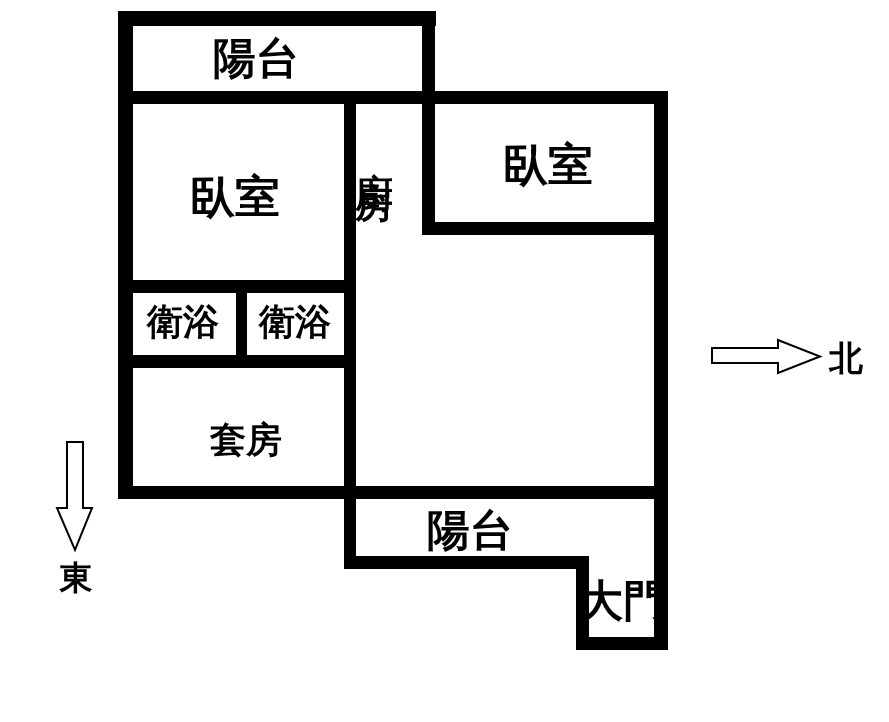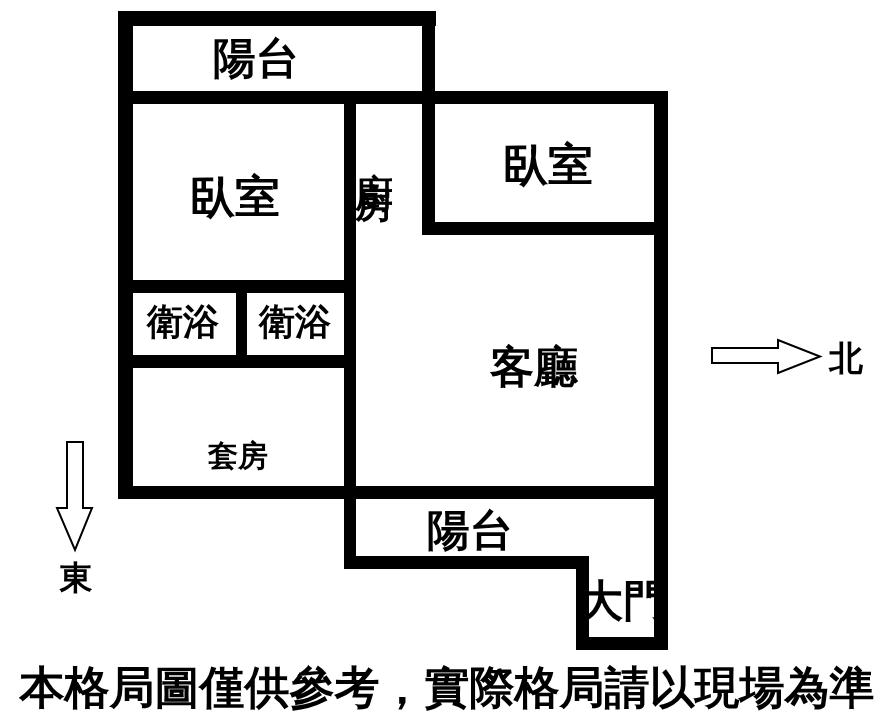--- a/index.html
+++ b/index.html
@@ -64,30 +64,28 @@
   <div class="wall" style="left:344px; top:556px; width:245px; height:13px;"></div>
   <div class="wall" style="left:576px; top:556px; width:13px;  height:94px;"></div>
   <div class="wall" style="left:576px; top:637px; width:92px;  height:13px;"></div>
 
   <div class="label" style="left:256px; top:58px;  font-size:43px;">陽台</div>
   <div class="label" style="left:235px; top:196px; font-size:45px;">臥室</div>
   <div class="label" style="left:548px; top:164px; font-size:45px;">臥室</div>
   <div class="label vertical" style="left:374px; top:151px; font-size:38px;">廚房</div>
   <div class="label" style="left:183px; top:322px; font-size:36px;">衛浴</div>
   <div class="label" style="left:295px; top:322px; font-size:36px;">衛浴</div>
-  <div class="label" style="left:534px; top:367px; font-size:44px;">客廳</div>
-  <div class="label" style="left:238px; top:440px; font-size:30px;margin-top:16px;">套房</div>
+  <div class="label" style="left:246px; top:440px; font-size:36px;">套房</div>
   <div class="label" style="left:470px; top:530px; font-size:43px;">陽台</div>
   <div class="label" style="left:623px; top:601px; font-size:44px;">大門</div>
 
   <svg class="arrow" style="left:710px; top:337px;" width="113" height="39" viewBox="0 0 113 39">
     <polygon points="2,11 68,11 68,3 110,19.5 68,36 68,26 2,26" fill="#ffffff" stroke="#000000" stroke-width="2" stroke-linejoin="miter"></polygon>
   </svg>
   <div class="label" style="left:846px; top:358px; font-size:34px;">北</div>
 
   <svg class="arrow" style="left:55px; top:440px;" width="40" height="113" viewBox="0 0 40 113">
     <polygon points="12,2 28,2 28,68 37,68 20,110 2,68 12,68" fill="#ffffff" stroke="#000000" stroke-width="2" stroke-linejoin="miter"></polygon>
   </svg>
   <div class="label" style="left:76px; top:577px; font-size:33px;">東</div>
 
-  <div class="disclaimer" style="left:447px; top:687px; font-size:45px;">本格局圖僅供參考，實際格局請以現場為準</div>
 
 </div>
 
 </body></html>

